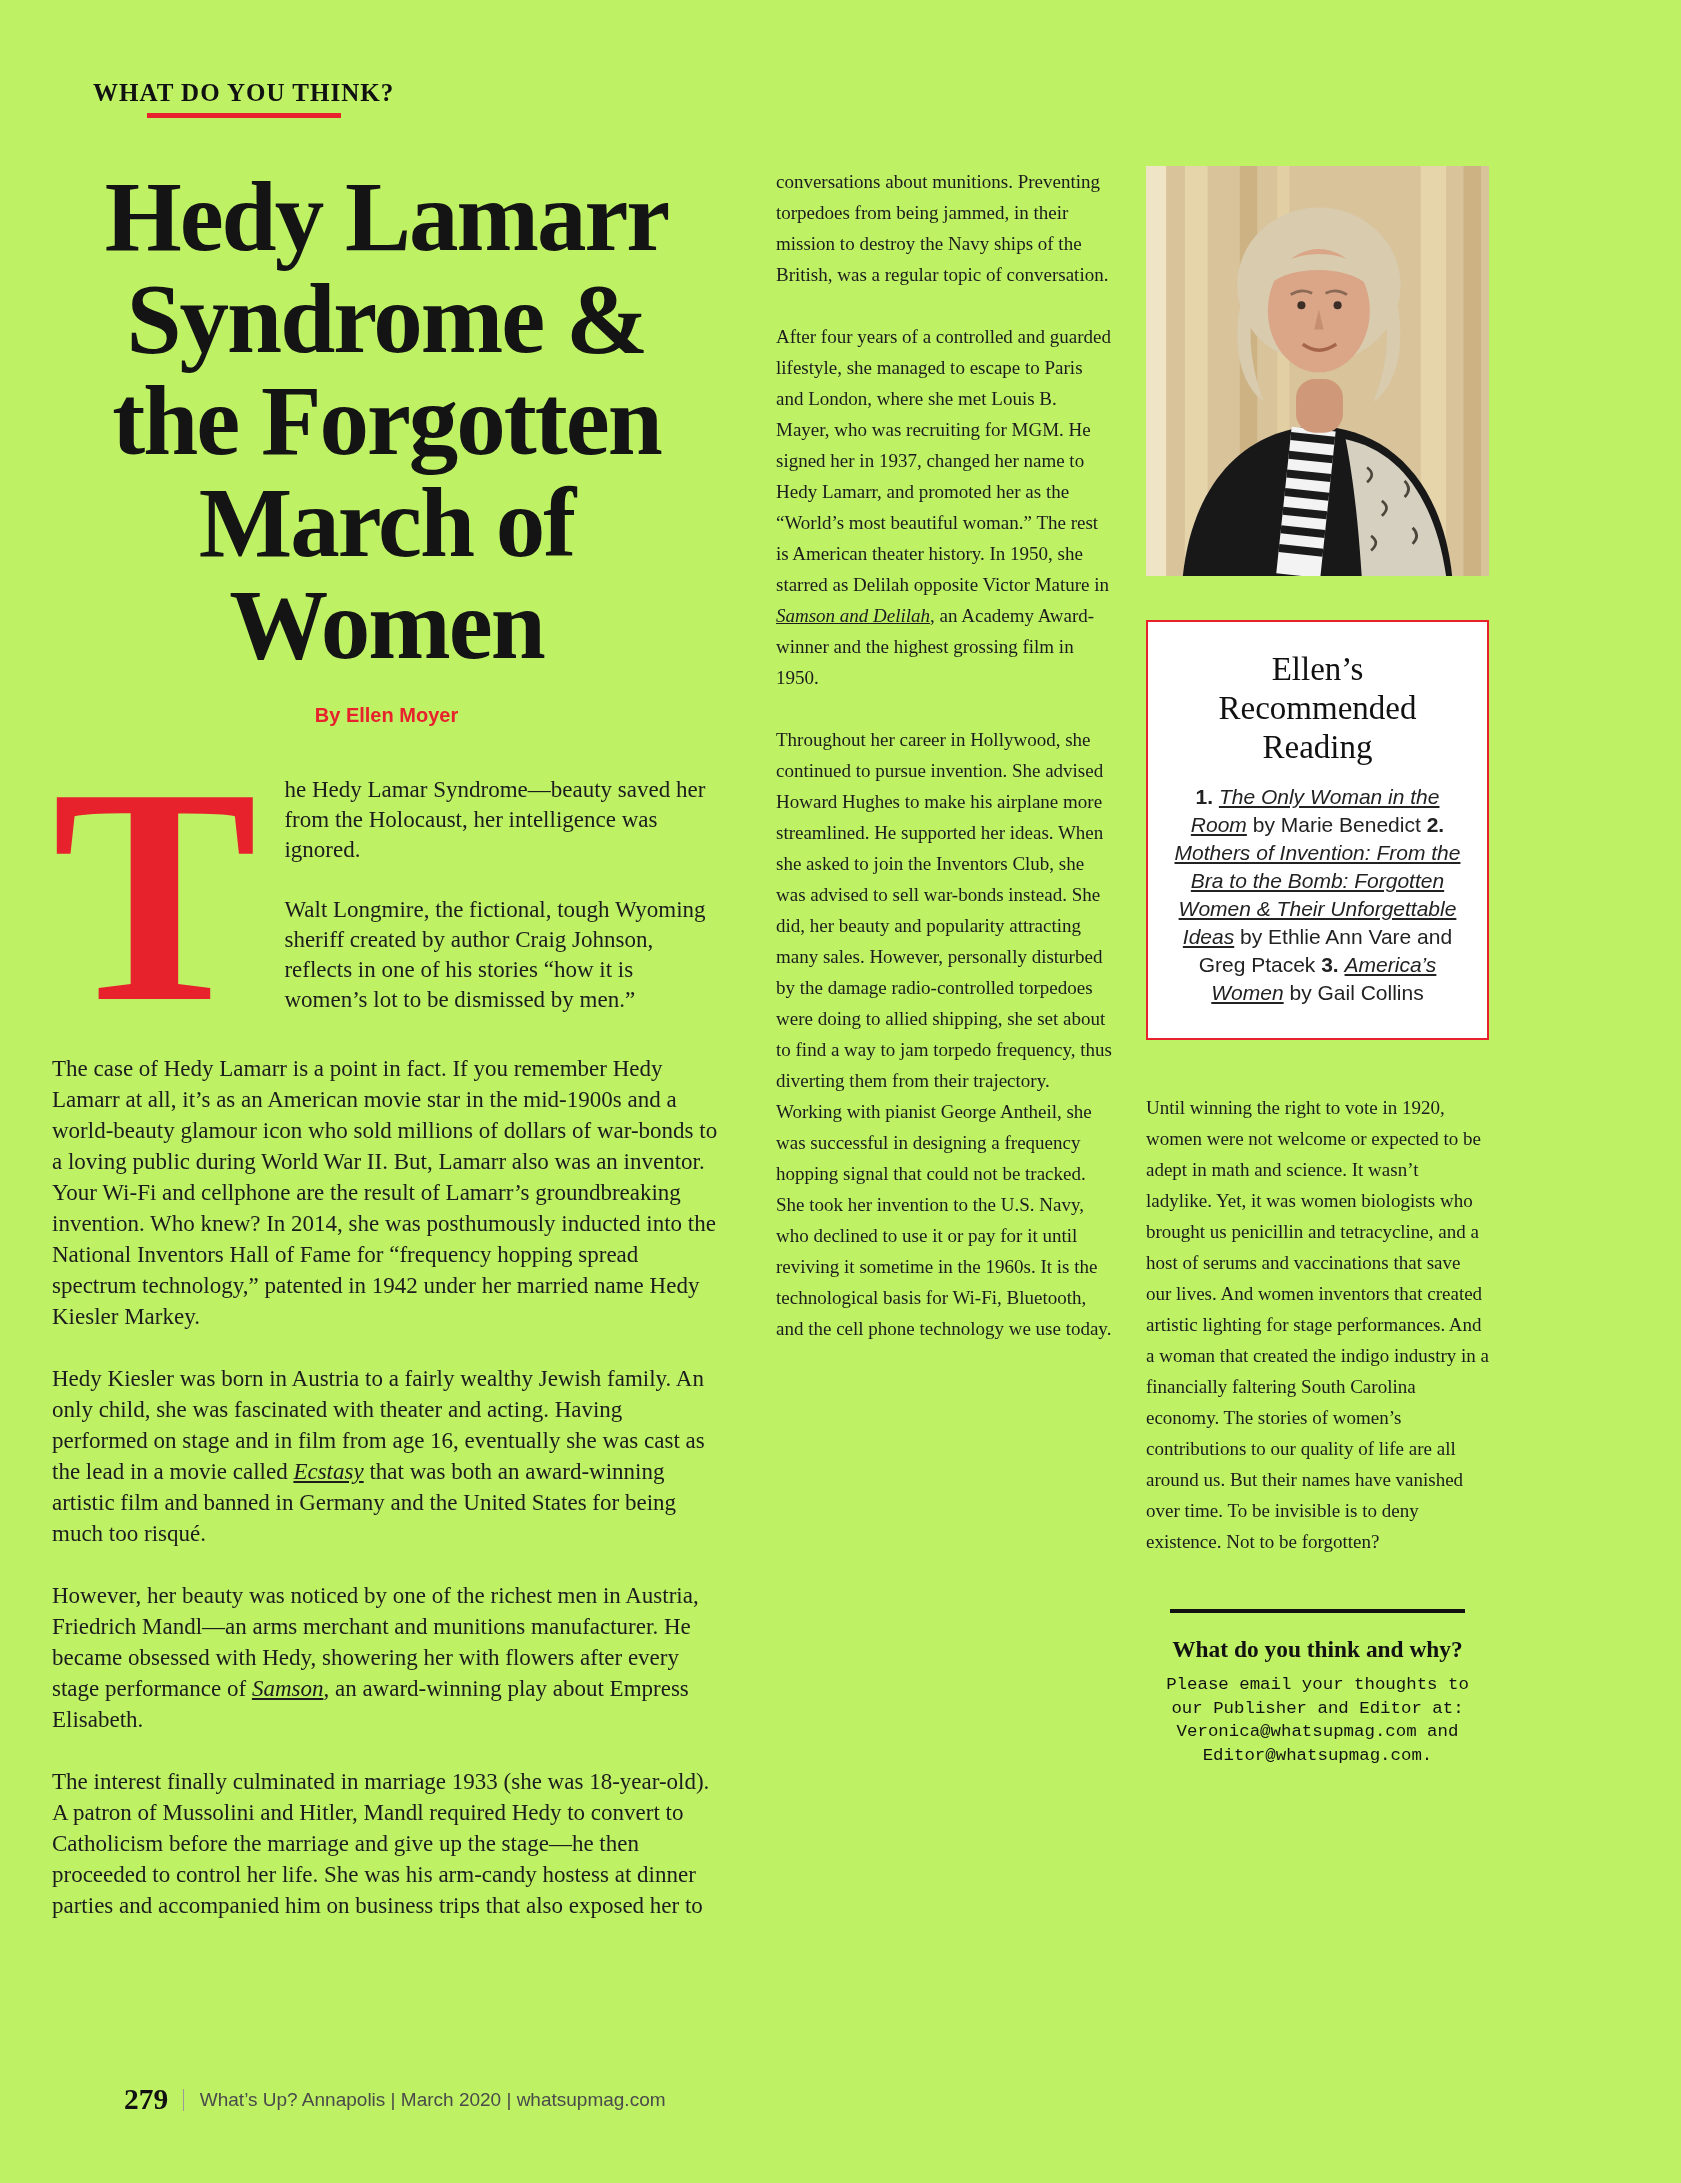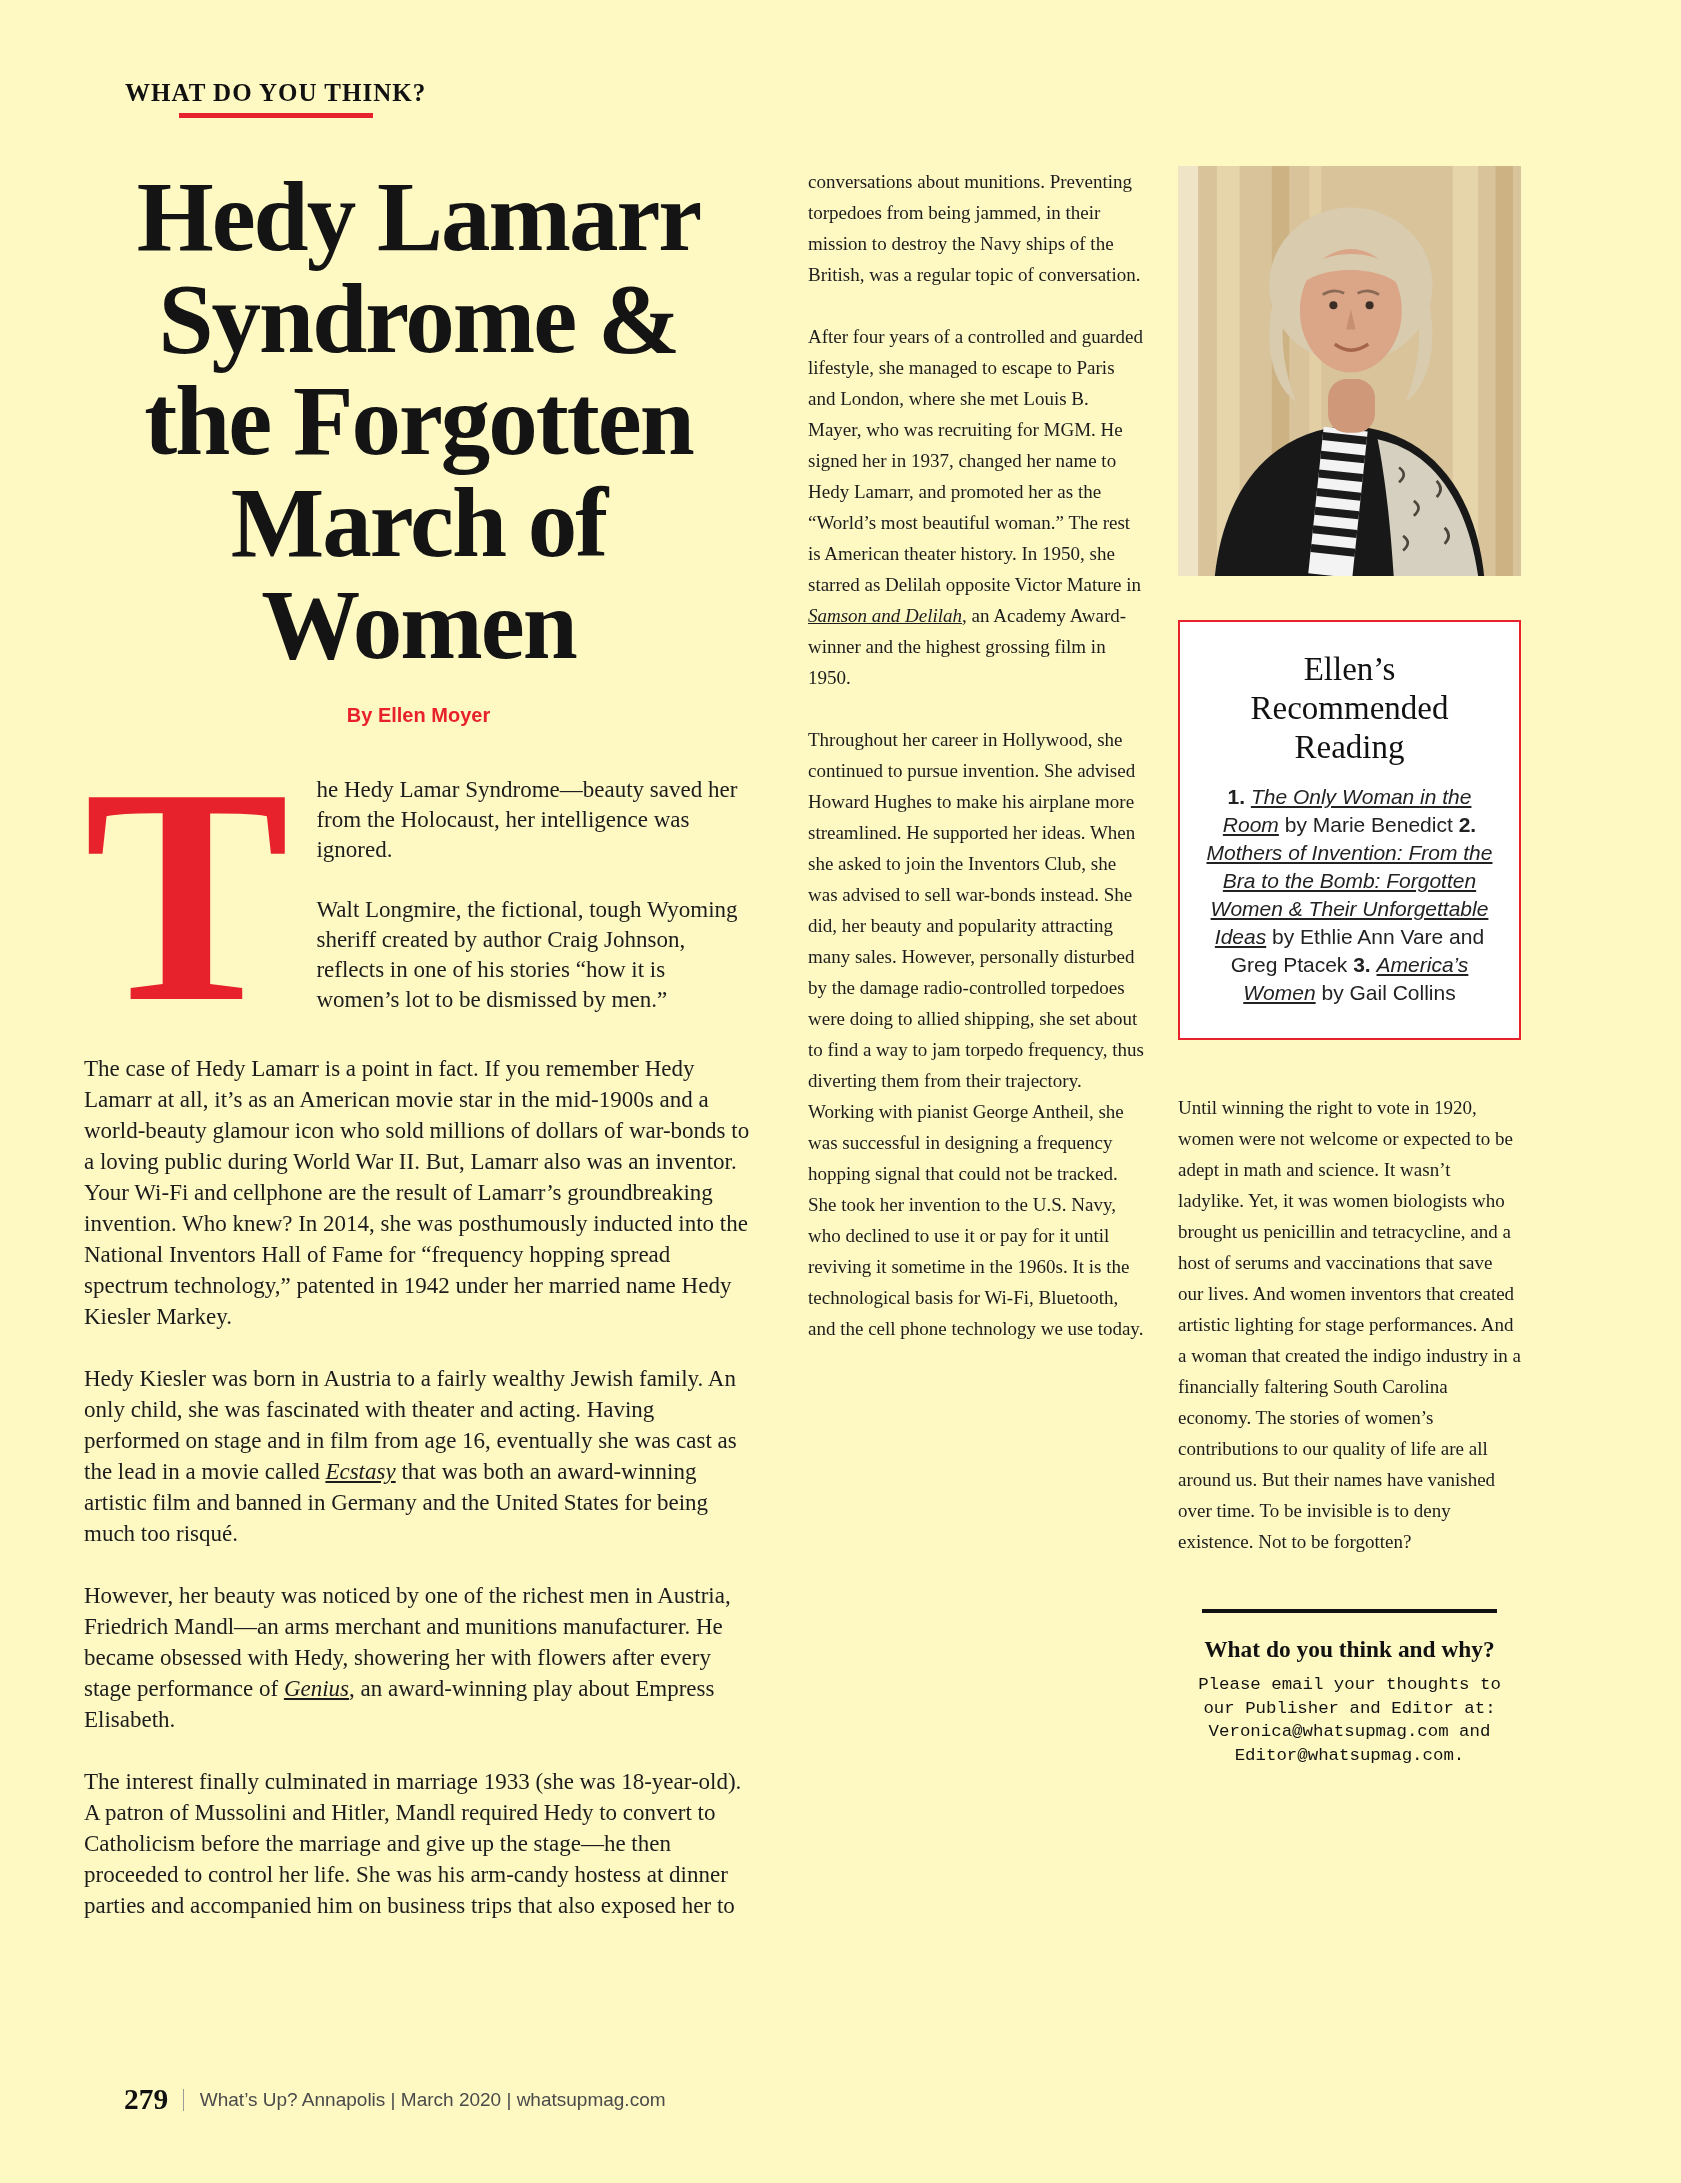--- a/index.html
+++ b/index.html
@@ -5,24 +5,24 @@
   * { margin:0; padding:0; box-sizing:border-box; }
   html,body { background:#ffffff; }
   body {
     font-family:"Liberation Serif", serif;
     color:#1c1c1c;
     width:1681px; height:2183px;
     position:relative;
   }
   .page {
     width:1681px; height:2183px;
-    padding:79px 120px 0 84px;
+    padding:79px 120px 0 52px;
     position:relative;
     overflow:hidden;
-    background:#fef9c3;
+    background:#bef264;
   }
   :root { --red:#e8222c; }
 
   
   .kicker-wrap { margin-left:41px; }
   .kicker {
     display:inline-block;
     font-weight:bold;
     font-size:25px;
     letter-spacing:1px;
@@ -167,21 +167,21 @@
       <div class="byline">By Ellen Moyer</div>
 
       <div class="intro">
         <span class="dropcap">T</span>
         <p>he Hedy Lamar Syndrome—beauty saved her from the Holocaust, her intelligence was ignored.</p>
         <p>Walt Longmire, the fictional, tough Wyoming sheriff created by author Craig Johnson, reflects in one of his stories “how it is women’s lot to be dismissed by men.”</p>
       </div>
 
       <p class="body after-intro">The case of Hedy Lamarr is a point in fact. If you remember Hedy Lamarr at all, it’s as an American movie star in the mid-1900s and a world-beauty glamour icon who sold millions of dollars of war-bonds to a loving public during World War II. But, Lamarr also was an inventor. Your Wi-Fi and cellphone are the result of Lamarr’s groundbreaking invention. Who knew? In 2014, she was posthumously inducted into the National Inventors Hall of Fame for “frequency hopping spread spectrum technology,” patented in 1942 under her married name Hedy Kiesler Markey.</p>
       <p class="body">Hedy Kiesler was born in Austria to a fairly wealthy Jewish family. An only child, she was fascinated with theater and acting. Having performed on stage and in film from age 16, eventually she was cast as the lead in a movie called <i>Ecstasy</i> that was both an award-winning artistic film and banned in Germany and the United States for being much too risqué.</p>
-      <p class="body">However, her beauty was noticed by one of the richest men in Austria, Friedrich Mandl—an arms merchant and munitions manufacturer. He became obsessed with Hedy, showering her with flowers after every stage performance of <i>Genius</i>, an award-winning play about Empress Elisabeth.</p>
+      <p class="body">However, her beauty was noticed by one of the richest men in Austria, Friedrich Mandl—an arms merchant and munitions manufacturer. He became obsessed with Hedy, showering her with flowers after every stage performance of <i>Samson</i>, an award-winning play about Empress Elisabeth.</p>
       <p class="body">The interest finally culminated in marriage 1933 (she was 18-year-old). A patron of Mussolini and Hitler, Mandl required Hedy to convert to Catholicism before the marriage and give up the stage—he then proceeded to control her life. She was his arm-candy hostess at dinner parties and accompanied him on business trips that also exposed her to</p>
     </div>
 
     <div class="col-mid">
       <p class="body">conversations about munitions. Preventing torpedoes from being jammed, in their mission to destroy the Navy ships of the British, was a regular topic of conversation.</p>
       <p class="body">After four years of a controlled and guarded lifestyle, she managed to escape to Paris and London, where she met Louis B. Mayer, who was recruiting for MGM. He signed her in 1937, changed her name to Hedy Lamarr, and promoted her as the “World’s most beautiful woman.” The rest is American theater history. In 1950, she starred as Delilah opposite Victor Mature in <i>Samson and Delilah</i>, an Academy Award-winner and the highest grossing film in 1950.</p>
       <p class="body">Throughout her career in Hollywood, she continued to pursue invention. She advised Howard Hughes to make his airplane more streamlined. He supported her ideas. When she asked to join the Inventors Club, she was advised to sell war-bonds instead. She did, her beauty and popularity attracting many sales. However, personally disturbed by the damage radio-controlled torpedoes were doing to allied shipping, she set about to find a way to jam torpedo frequency, thus diverting them from their trajectory. Working with pianist George Antheil, she was successful in designing a frequency hopping signal that could not be tracked. She took her invention to the U.S. Navy, who declined to use it or pay for it until reviving it sometime in the 1960s. It is the technological basis for Wi-Fi, Bluetooth, and the cell phone technology we use today.</p>
     </div>
 
     <div class="col-right">

